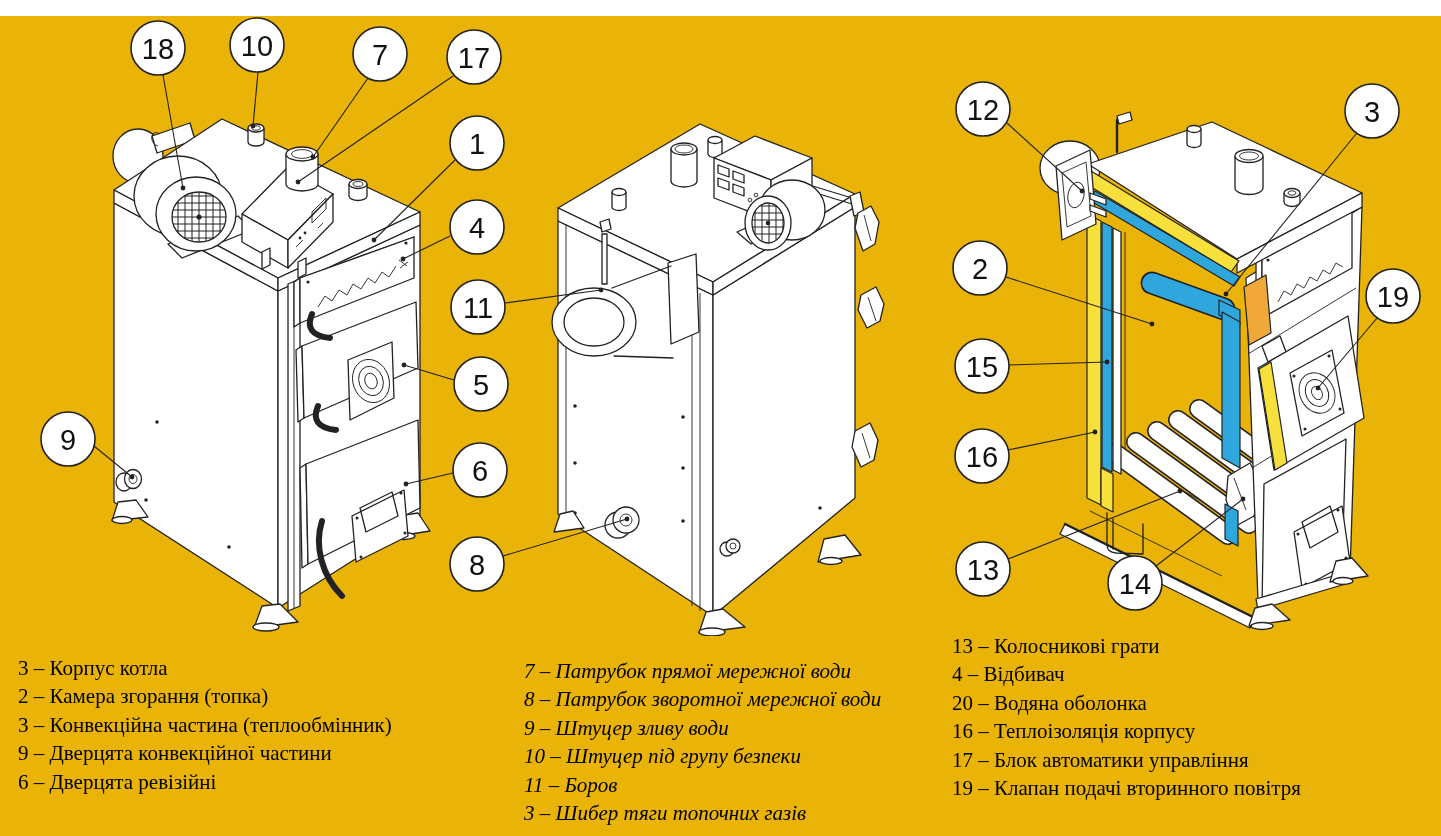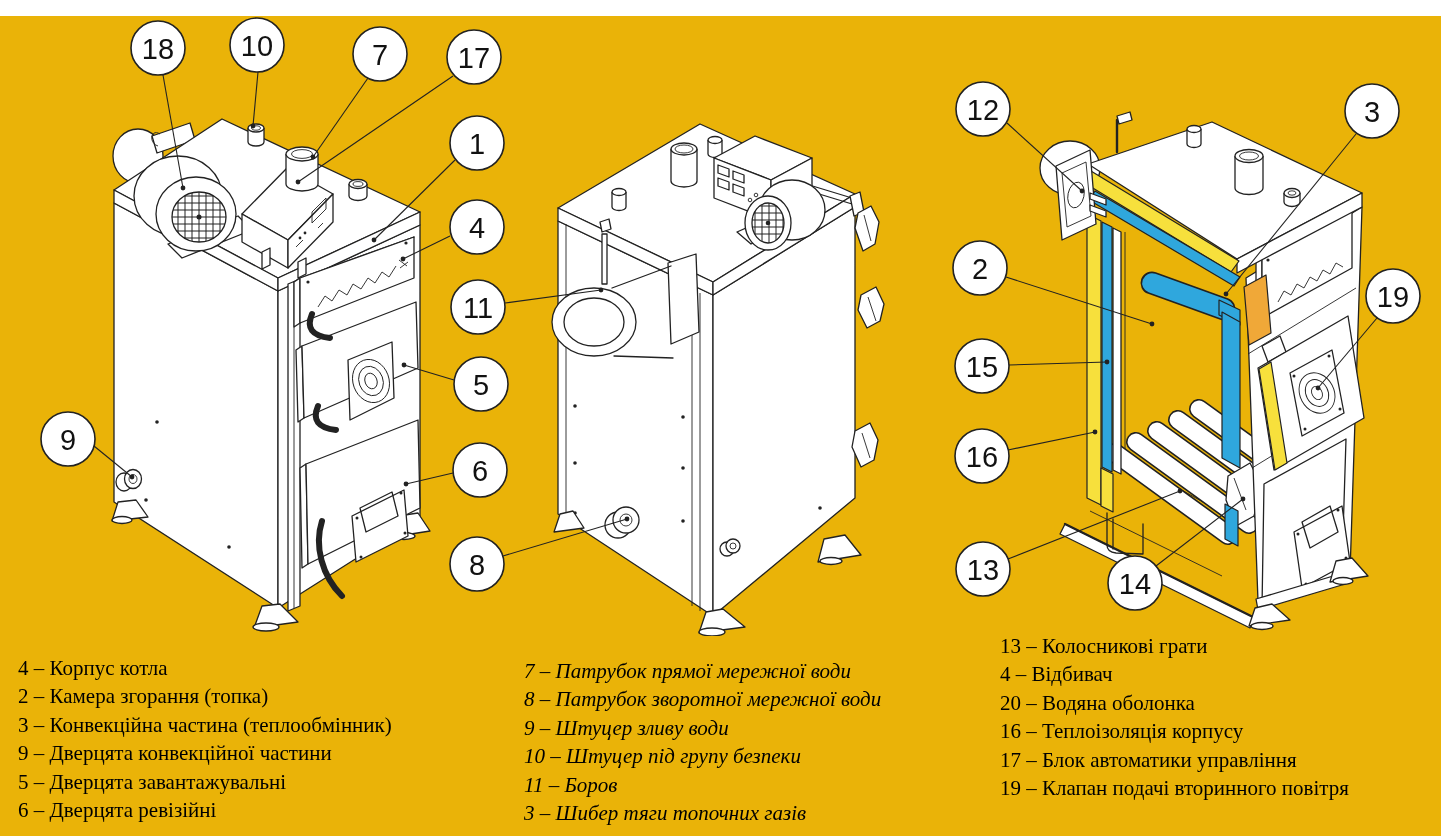--- a/index.html
+++ b/index.html
@@ -474,36 +474,35 @@
     <g>
       <line class="leader" x1="1377" y1="302" x2="1318" y2="372"></line>
           <circle class="dot" cx="1318" cy="372" r="2.4"></circle>
       <circle class="bubble" cx="1393" cy="280" r="27"></circle>
       <text class="cnum" x="1393" y="290.5">19</text>
     </g>
   </g>
 </svg>
 
   <div class="legend-col" style="left:18px; top:638px;">
-    <div>4 – Корпус котла</div>
+    <div>3 – Корпус котла</div>
     <div>2 – Камера згорання (топка)</div>
     <div>3 – Конвекційна частина (теплообмінник)</div>
     <div>9 – Дверцята конвекційної частини</div>
-    <div>5 – Дверцята завантажувальні</div>
     <div>6 – Дверцята ревізійні</div>
   </div>
   <div class="legend-col" style="left:524px; top:641px;font-style:italic;">
     <div>7 – Патрубок прямої мережної води</div>
     <div>8 – Патрубок зворотної мережної води</div>
     <div>9 – Штуцер зливу води</div>
     <div>10 – Штуцер під групу безпеки</div>
     <div>11 – Боров</div>
     <div>3 – Шибер тяги топочних газів</div>
   </div>
-  <div class="legend-col" style="left:1000px; top:616px;">
+  <div class="legend-col" style="left:952px; top:616px;">
     <div>13 – Колосникові грати</div>
     <div>4 – Відбивач</div>
     <div>20 – Водяна оболонка</div>
     <div>16 – Теплоізоляція корпусу</div>
     <div>17 – Блок автоматики управління</div>
     <div>19 – Клапан подачі вторинного повітря</div>
   </div>
 </div>
 
 </body></html>

